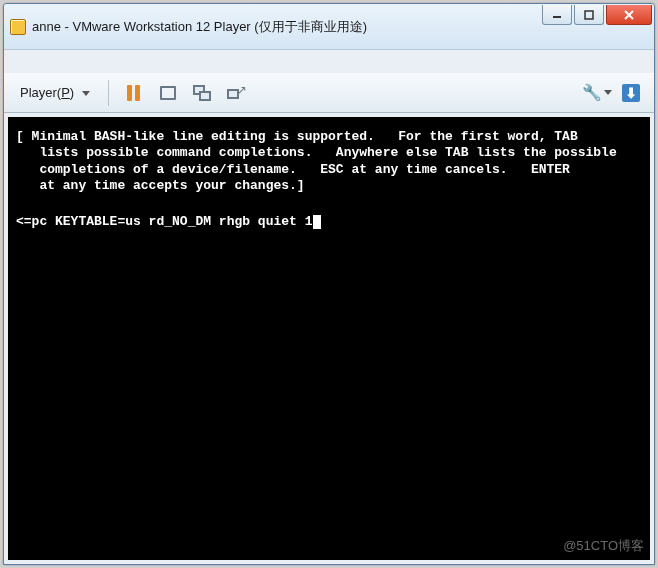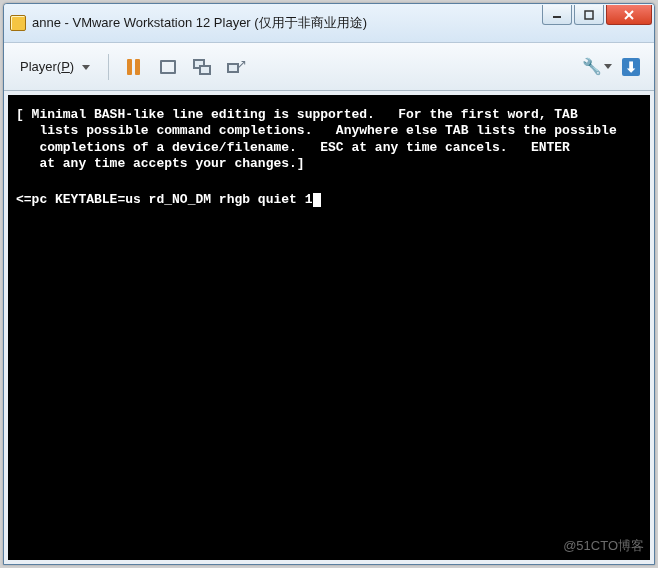--- a/index.html
+++ b/index.html
@@ -12,21 +12,21 @@
   .window {
     width: 652px; height: 562px;
     margin: 3px;
     border: 1px solid #5a7fa0;
     border-radius: 4px 4px 0 0;
     background: #e9eff5;
     display: flex; flex-direction: column;
     box-shadow: 0 0 2px rgba(0,0,0,.3);
   }
   .titlebar {
-    height: 39px;
+    height: 46px;
     background: linear-gradient(#eaf3fb, #d6e6f5);
     border-bottom: 1px solid #b7c8d8;
     display: flex; align-items: center;
     padding-left: 6px;
     border-radius: 3px 3px 0 0;
   }
   .app-icon {
     width: 16px; height: 16px;
     background: #f5c542;
     border: 1px solid #a07010;
@@ -45,26 +45,27 @@
     display: flex; align-items: center; justify-content: center;
     font-size: 11px; color: #333;
     background: linear-gradient(#f3f8fc,#d3e3f0);
   }
   .win-btn.close {
     background: linear-gradient(#f47a6a,#d84325);
     color: #fff; border-color: #a03020;
     width: 46px;
   }
   .toolbar {
-    height: 48px;
+    height: 40px;
     background: linear-gradient(#f7fafd,#e3ecf3);
     border-bottom: 1px solid #aab9c5;
     display: flex; align-items: center;
     padding: 0 8px;
     gap: 4px;
+    margin-top: 23px;
   }
   .player-menu {
     font-size: 13px; color: #222;
     padding: 4px 8px;
     border-radius: 3px;
   }
   .player-menu u { text-decoration: underline; }
   .dropdown-caret {
     width: 0; height: 0;
     border-left: 4px solid transparent;

